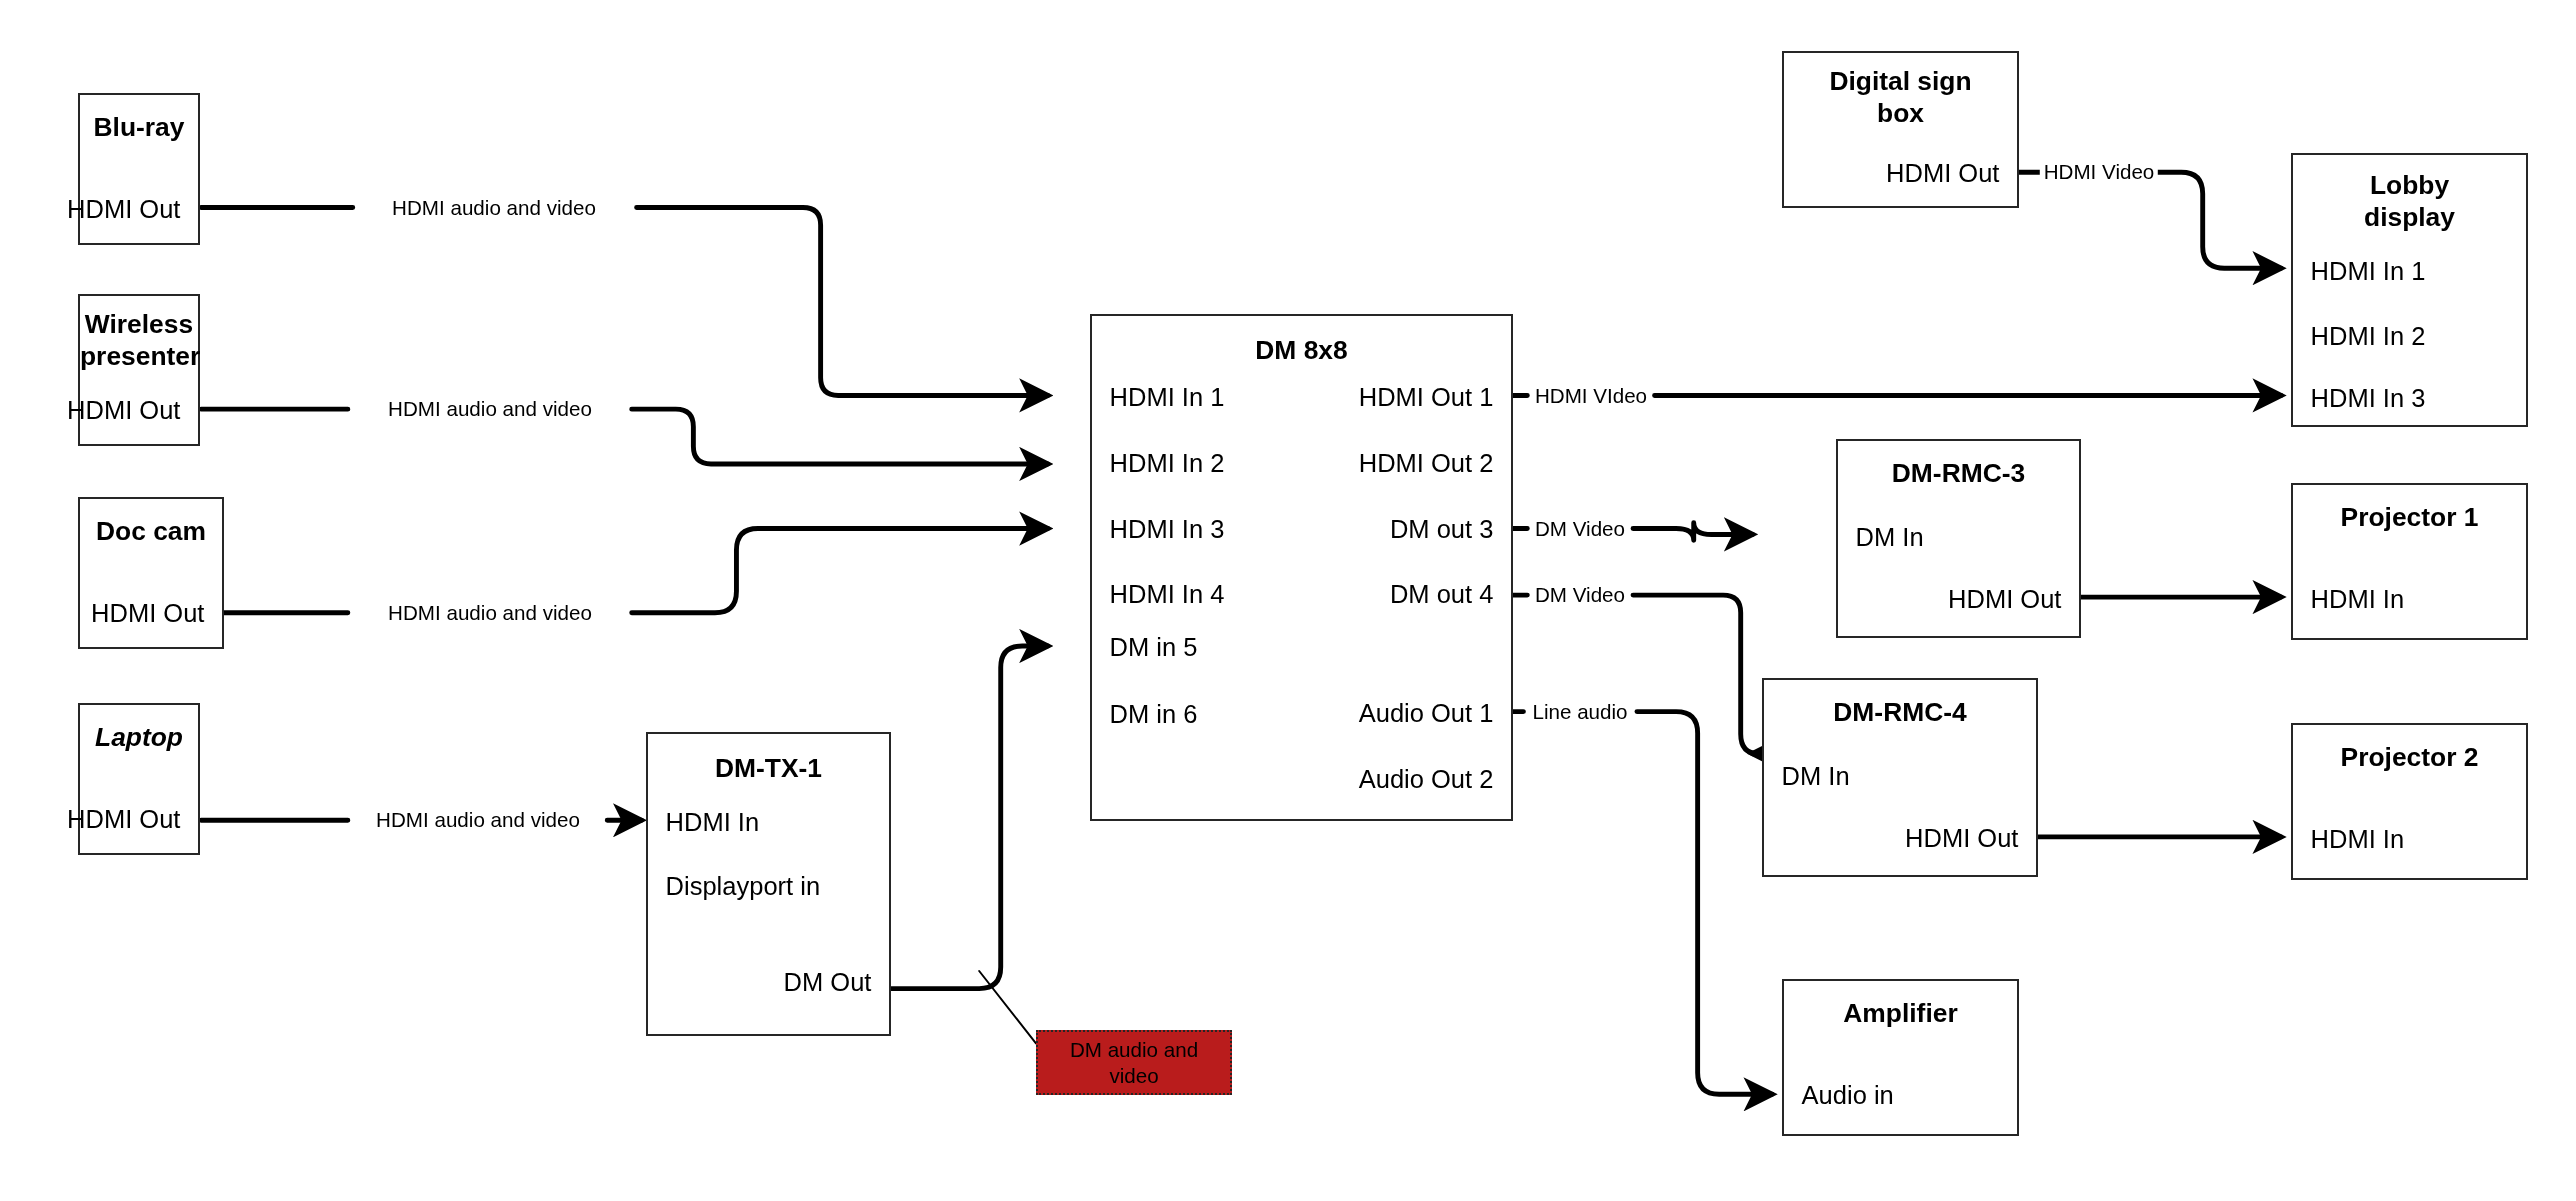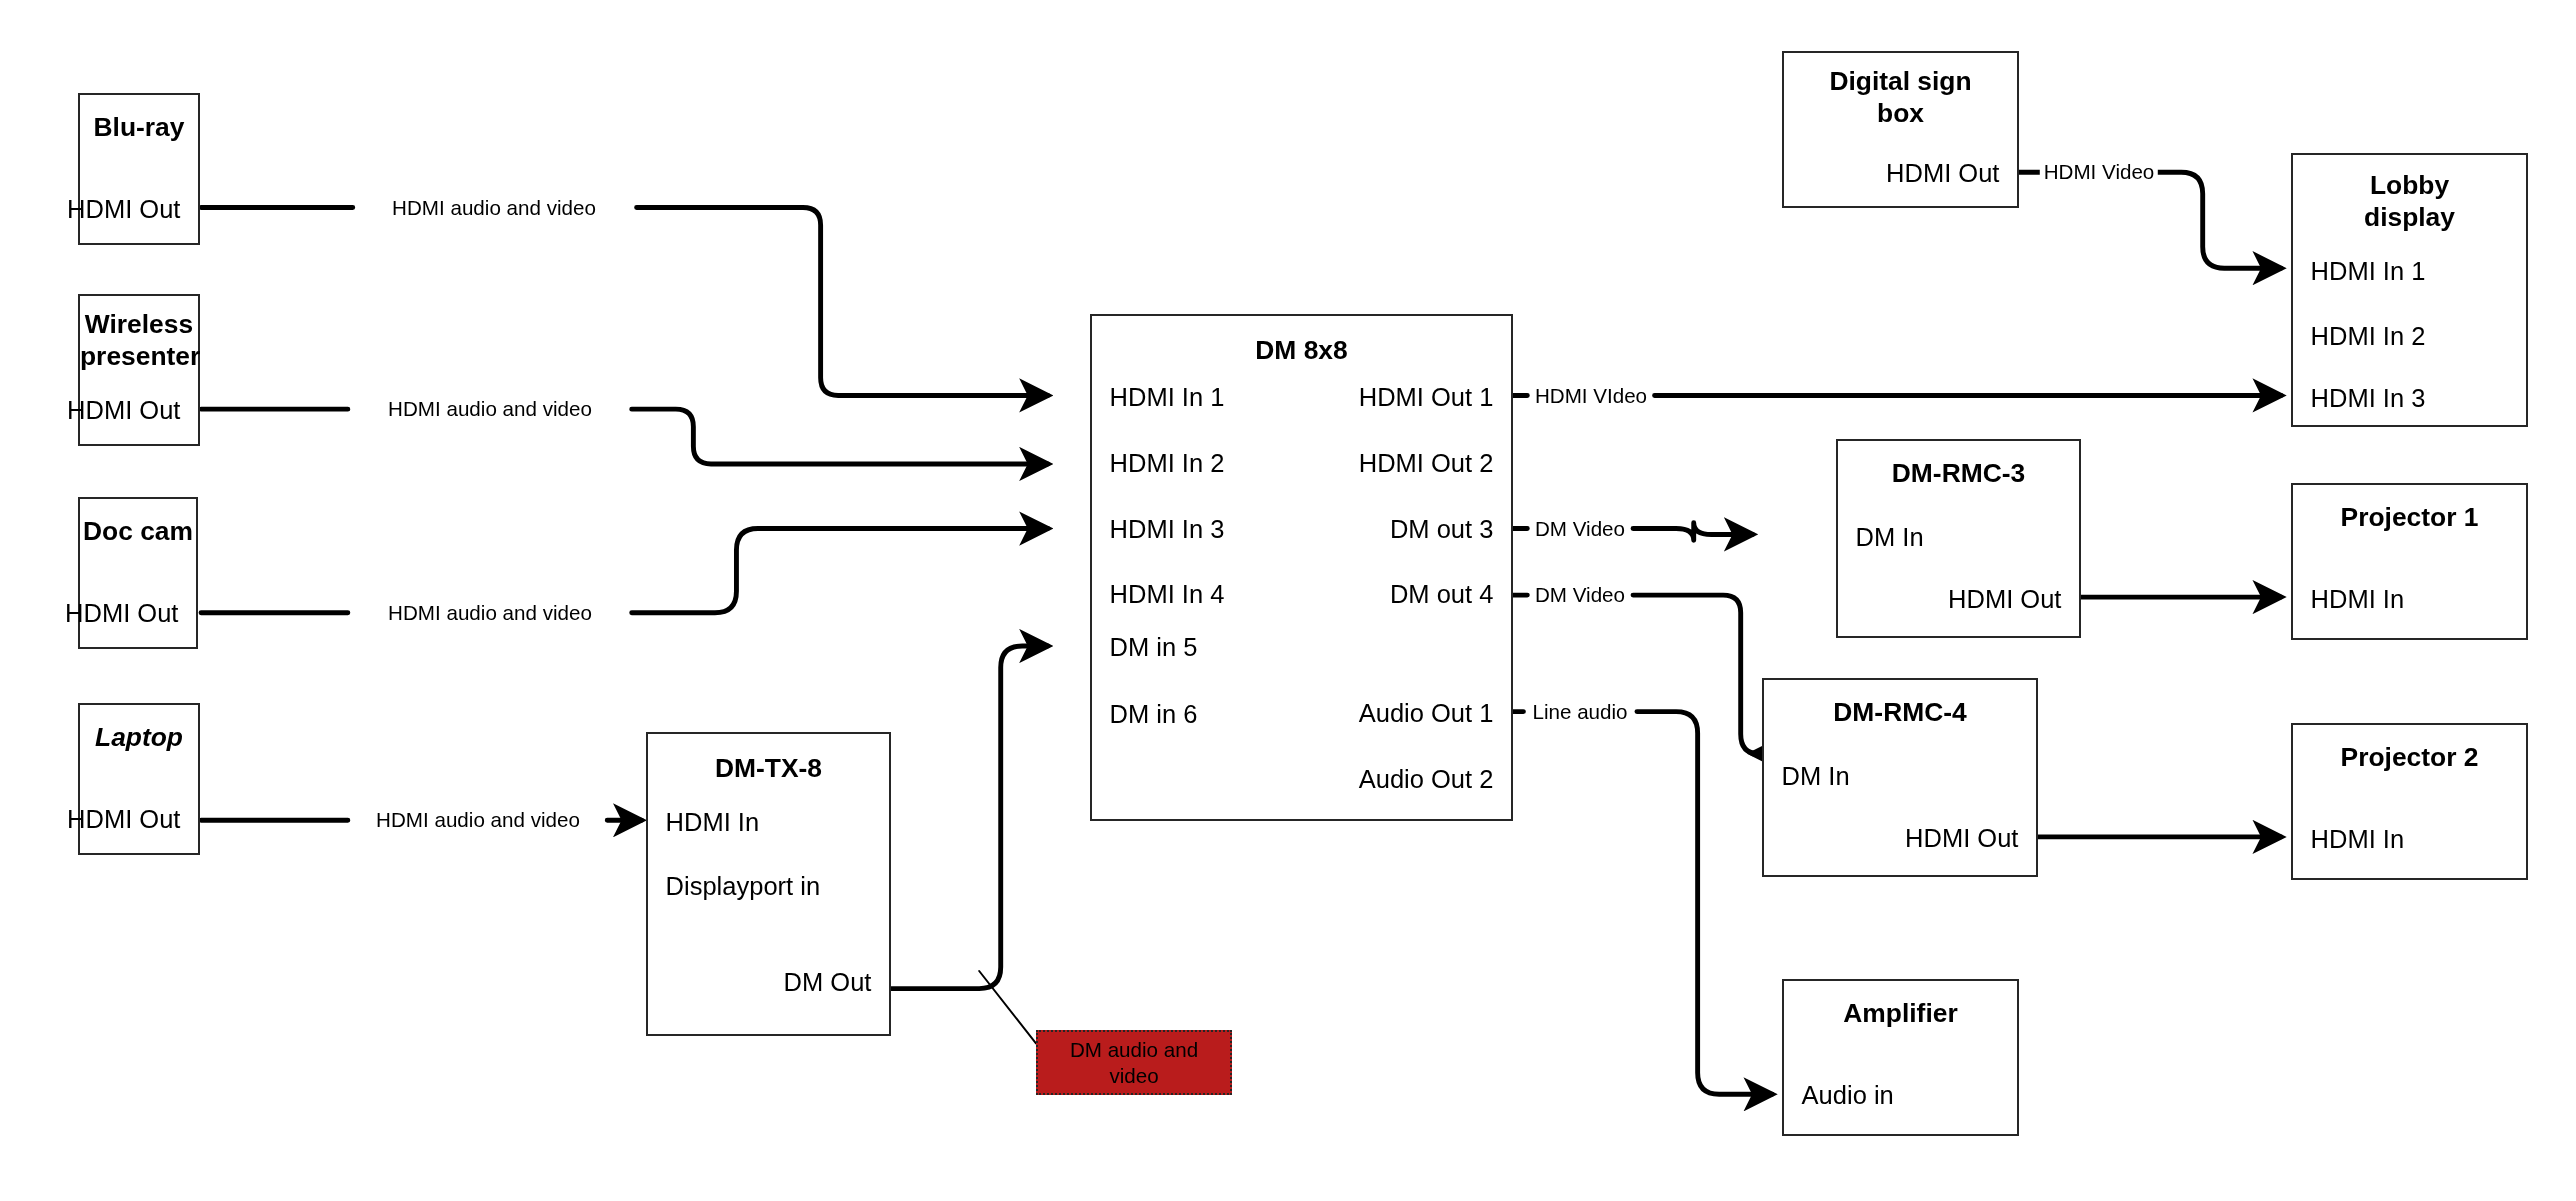--- a/index.html
+++ b/index.html
@@ -152,32 +152,32 @@
     <div class="node-title" style="top:15.7px;">Blu-ray</div>
     <div class="port right" style="top:100px;">HDMI Out</div>
   </div>
 
   <div class="node" style="left:78px; top:294px; width:122px; height:152px;">
     <div class="node-title" style="top:11.7px;">Wireless
 presenter</div>
     <div class="port right" style="top:100px;">HDMI Out</div>
   </div>
 
-  <div class="node" style="left:78px; top:497px; width:120px; height:152px;">
+  <div class="node" style="left:78px; top:497px; width:146px; height:152px;">
     <div class="node-title" style="top:15.7px;">Doc cam</div>
     <div class="port right" style="top:100px;">HDMI Out</div>
   </div>
 
   <div class="node" style="left:78px; top:703px; width:122px; height:152px;">
     <div class="node-title" style="top:15.7px;font-style:italic;">Laptop</div>
     <div class="port right" style="top:100px;">HDMI Out</div>
   </div>
 
   <div class="node" style="left:646px; top:732px; width:245px; height:304px;">
-    <div class="node-title" style="top:17.6px;">DM-TX-8</div>
+    <div class="node-title" style="top:17.6px;">DM-TX-1</div>
     <div class="port left" style="top:74px;">HDMI In</div>
     <div class="port left" style="top:138px;text-align:center;">Displayport in</div>
     <div class="port right" style="top:234px;">DM Out</div>
   </div>
 
   <div class="note-box" style="left:1036px; top:1030px; width:196px; height:65px;">DM audio and video</div>
 
   <div class="node" style="left:1058px; top:314px; width:423px; height:507px;margin-left:32px;">
     <div class="node-title" style="top:17.6px;">DM 8x8</div>
 

